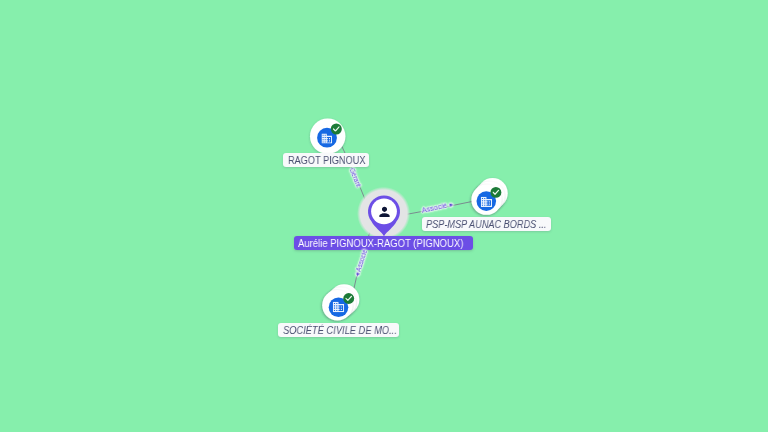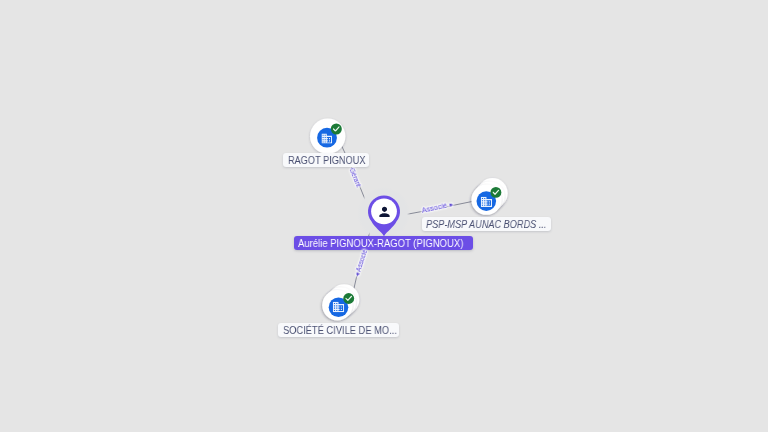--- a/index.html
+++ b/index.html
@@ -1,18 +1,18 @@
 <!DOCTYPE html>
 <html><head>
 <meta charset="utf-8">
 <style>
   html,body{margin:0;padding:0;}
   body{width:768px;height:432px;overflow:hidden;background:#fafbfe;
        font-family:"Liberation Sans",sans-serif;-webkit-font-smoothing:antialiased;}
-  #stage{position:relative;width:768px;height:432px;background:#e5e5e5;
+  #stage{position:relative;width:768px;height:432px;background:#86efac;
          transform:translateZ(0);-webkit-font-smoothing:antialiased;}
   svg.layer{position:absolute;left:0;top:0;width:768px;height:432px;overflow:visible;}
 
   .nodelabel{
     position:absolute;
     background:#f8f9fb;
     color:#4a5072;
     border-radius:3px;
     height:14.1px;
     box-sizing:border-box;
@@ -143,21 +143,21 @@
 
   <div class="nodelabel" style="left:283.4px;top:153.1px;width:85.6px;">
       <span style="transform:scaleX(0.793)">RAGOT PIGNOUX</span>
     </div>
   <div class="nodelabel person" style="left:293.8px;top:236.2px;width:179px;">
       <span style="transform:scaleX(0.8184)">Aurélie PIGNOUX-RAGOT (PIGNOUX)</span>
     </div>
   <div class="nodelabel" style="left:421.6px;top:216.8px;width:129.8px;font-style:italic;">
       <span style="transform:scaleX(0.790)">PSP-MSP AUNAC BORDS ...</span>
     </div>
-  <div class="nodelabel" style="left:278.2px;top:322.9px;width:120.9px;">
+  <div class="nodelabel" style="left:278.2px;top:322.9px;width:120.9px;font-style:italic;">
       <span style="transform:scaleX(0.8037)">SOCIÉTÉ CIVILE DE MO...</span>
     </div>
 
   <div class="edgelabel" style="left:355.2px;top:167.1px;font-size:6.5px;transform:rotate(68deg);"><span>Gérant</span></div>
 
   <div class="edgelabel" style="left:420.6px;top:206.8px;font-size:7.4px;transform:rotate(-12deg);"><span>Associé</span><span class="arw">▸</span></div>
 
   <div class="edgelabel" style="left:353.2px;top:275.0px;font-size:6.5px;transform:rotate(-72deg);"><span class="arw arw-left">◂</span><span>Associé</span></div>
 </div>
 

